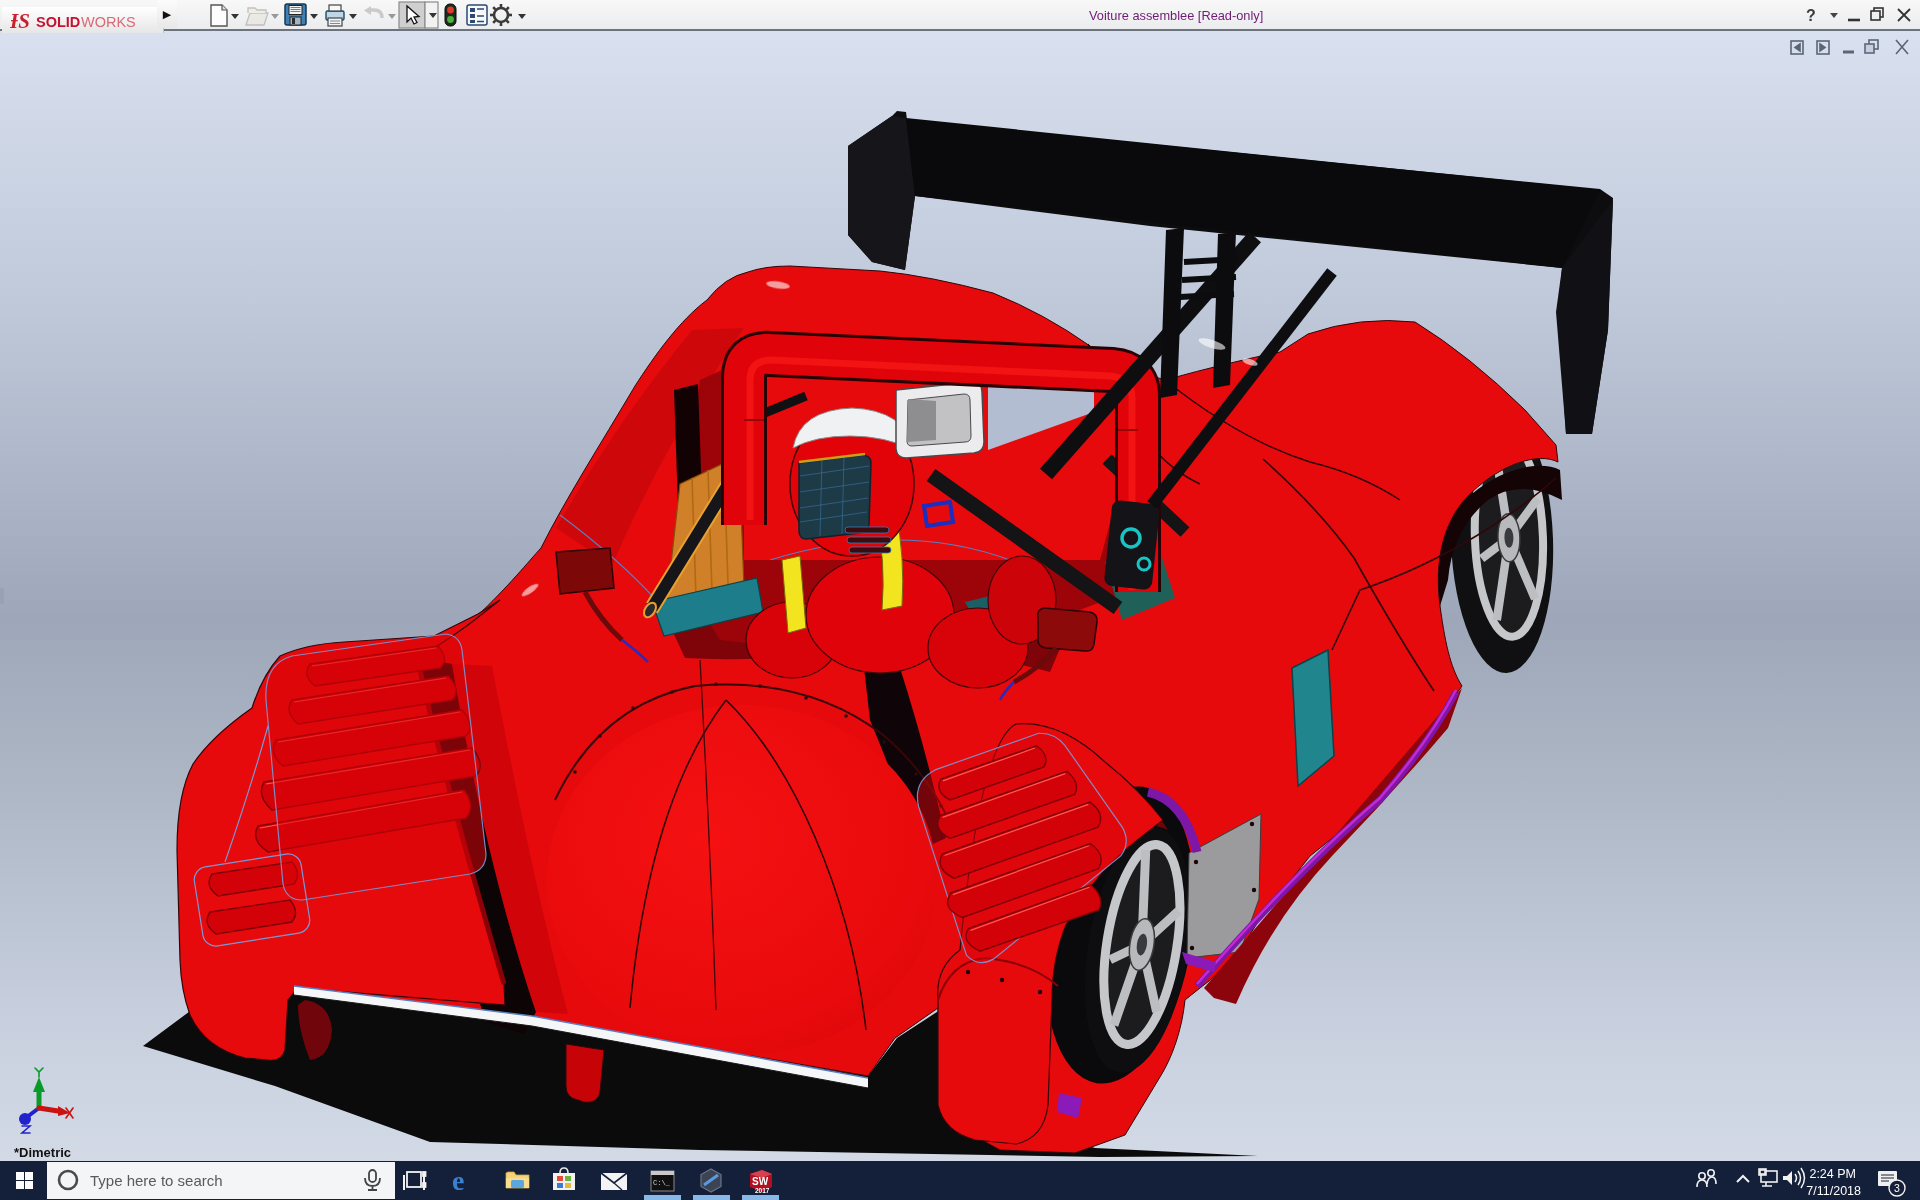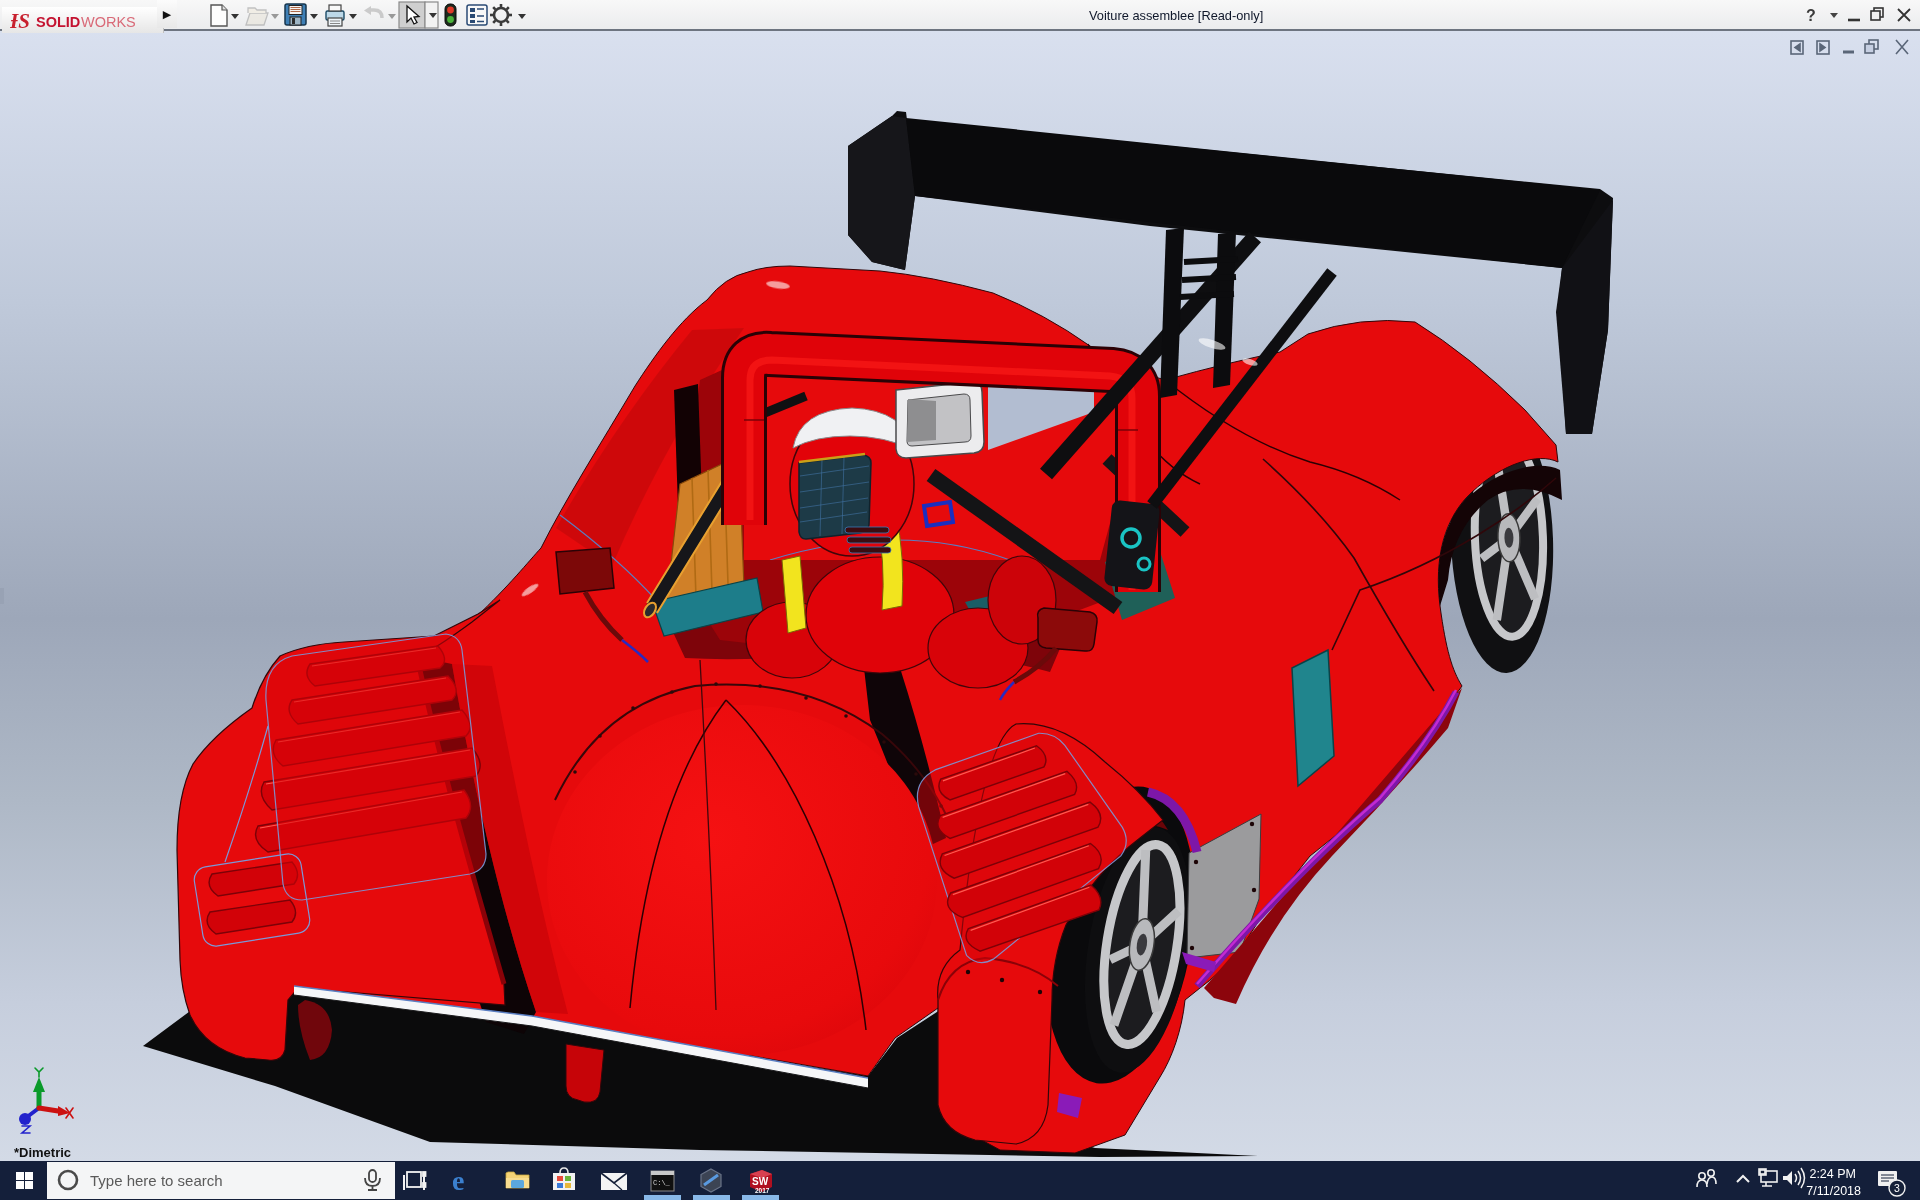--- a/index.html
+++ b/index.html
@@ -1,20 +1,20 @@
 <!DOCTYPE html>
 <html><head>
 <meta charset="utf-8">
 <style>
 html,body{margin:0;padding:0;width:1920px;height:1200px;overflow:hidden;background:#a8b2c2;font-family:"Liberation Sans",sans-serif;}
 #stage{position:absolute;left:0;top:0;width:1920px;height:1200px;}
 #toolbar{position:absolute;left:0;top:0;width:1920px;height:29px;background:linear-gradient(#f8f8f8,#ebecee);border-bottom:2px solid #6d7480;z-index:5;}
 #logo{position:absolute;z-index:6;left:2px;top:7px;width:153px;height:26px;background:linear-gradient(#ffffff,#e6e6e6);border-right:1px solid #c0c0c0;display:flex;align-items:flex-end;padding-left:8px;}
 #tbarrow{position:absolute;z-index:6;left:157px;top:0px;width:20px;height:28px;background:linear-gradient(#fcfcfc,#e8e8e8);color:#111;font-size:11px;line-height:28px;text-align:center;}
-#title{position:absolute;left:1089px;top:8px;font-size:12.8px;color:#0f172a;z-index:6;}
+#title{position:absolute;left:1089px;top:8px;font-size:12.8px;color:#701a75;z-index:6;}
 #taskbar{position:absolute;left:0;top:1161px;width:1920px;height:39px;background:#141f3a;z-index:5;}
 #search{position:absolute;left:47px;top:1162px;width:348px;height:37px;background:#f4f5f6;z-index:6;}
 #viewport{position:absolute;left:0;top:0;z-index:1;}
 </style>
 </head>
 <body>
 <div id="stage">
 <svg id="viewport" width="1920" height="1200" viewBox="0 0 1920 1200" xmlns="http://www.w3.org/2000/svg">
 <defs>
 <linearGradient id="bg" x1="0" y1="31" x2="0" y2="1161" gradientUnits="userSpaceOnUse">

